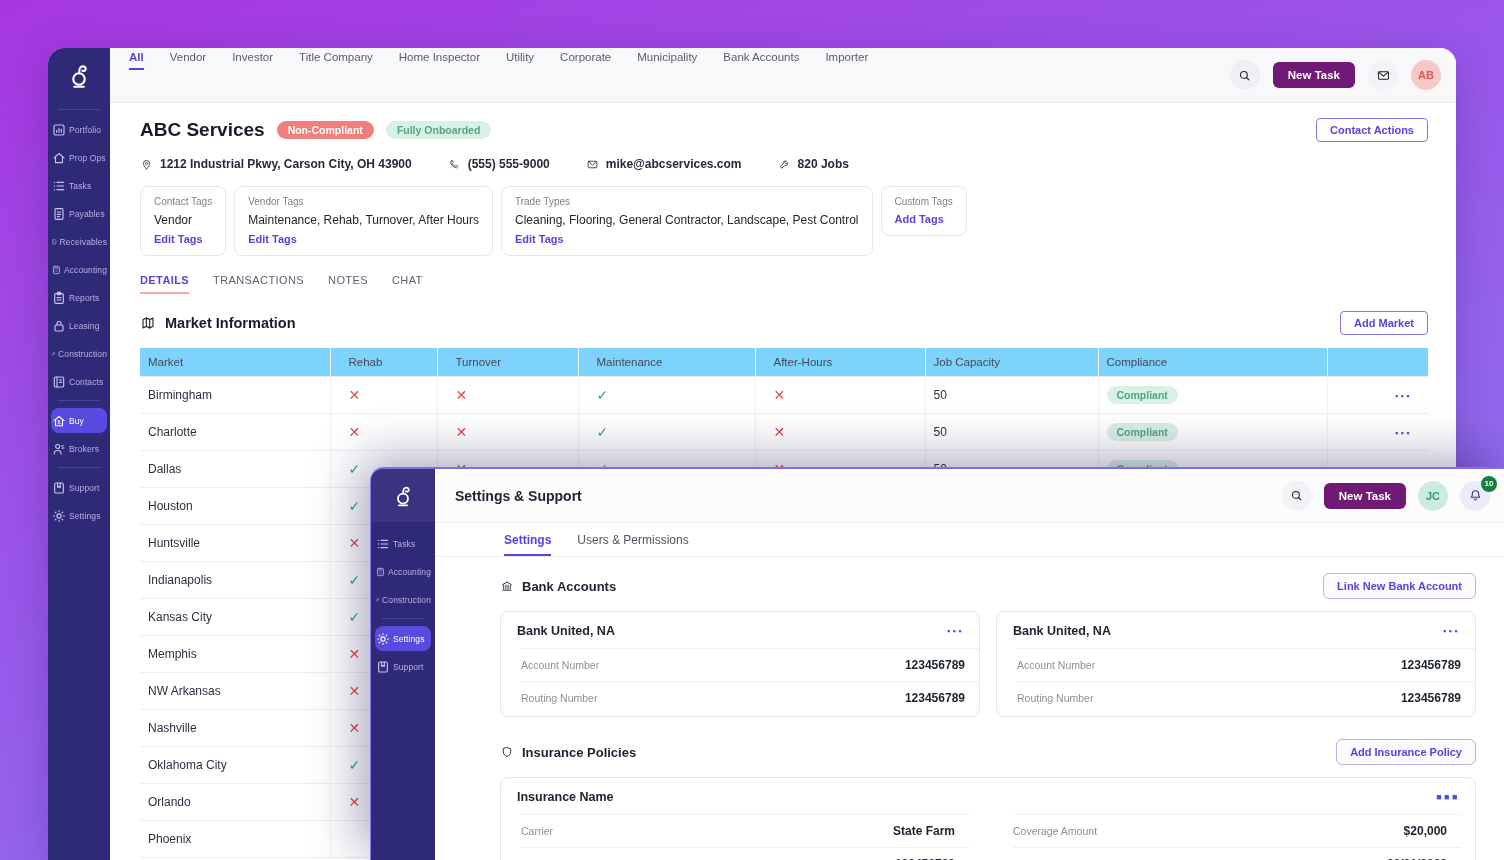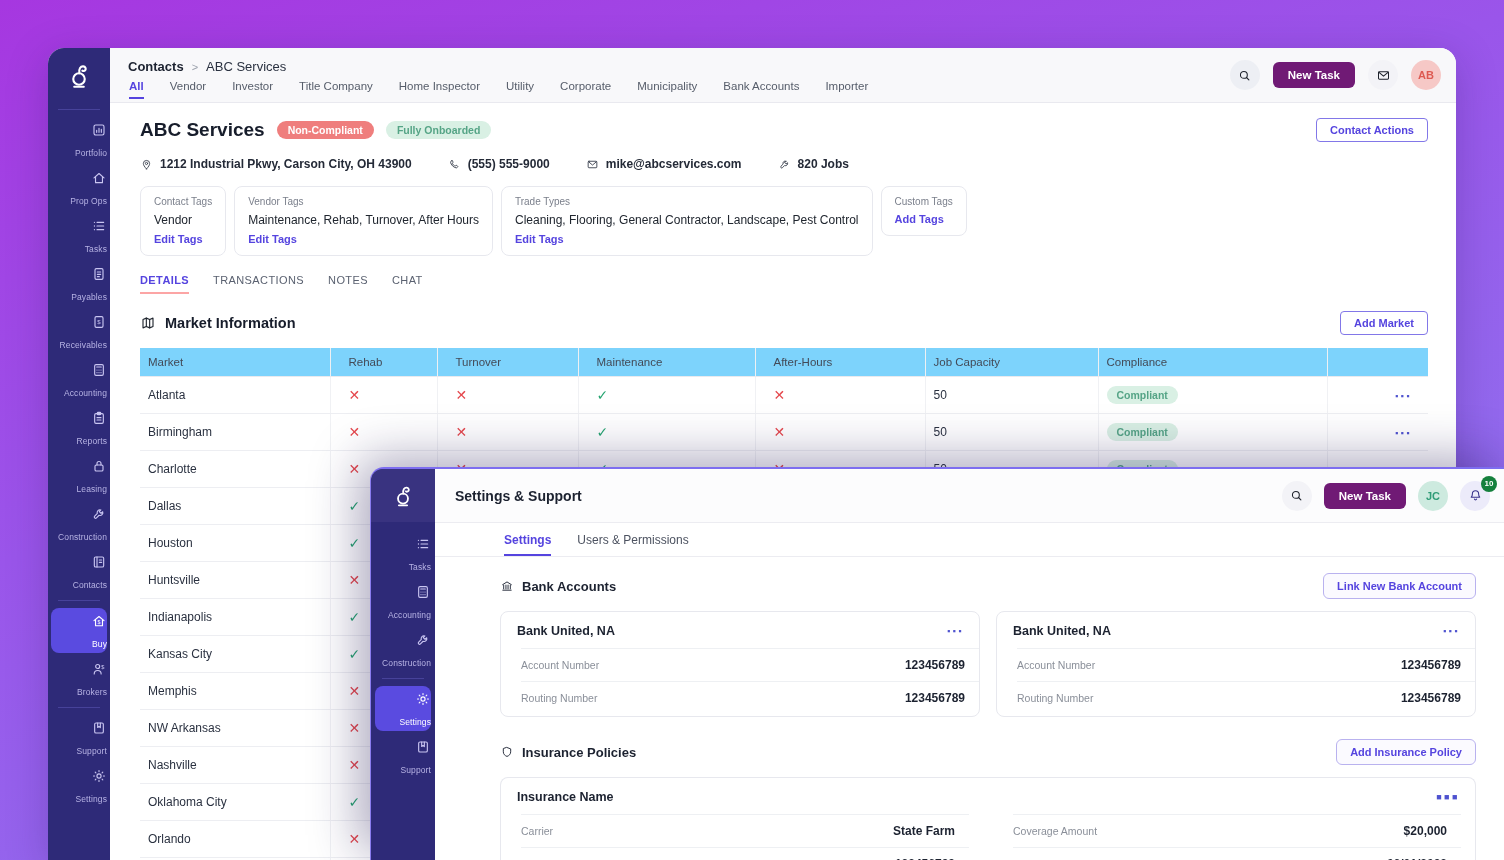--- a/index.html
+++ b/index.html
@@ -15,21 +15,21 @@
   
   .main-window {
     position:absolute; left:48px; top:48px; width:1408px; height:812px;
     background:#fff; border-radius:16px 16px 0 0; display:flex; overflow:hidden;
     box-shadow:0 10px 40px rgba(40,20,90,.25);
   }
   .m-sidebar { width:62px; background:#2e2a78; flex-shrink:0; display:flex; flex-direction:column; align-items:center; }
   .m-logo { padding:13px 0 9px; color:#fff; }
   .m-logo .icn { width:30px; height:30px; }
   .side-sep { width:42px; height:1px; background:#47429a; margin:5px 0; flex-shrink:0; }
-  .side-item { width:56px; border-radius:8px; margin:1.5px 0; padding:5px 0 4px; display:flex; flex-direction:column; align-items:flex-end; gap:10px; color:#c9c5f1; cursor:pointer; flex-shrink:0;}
+  .side-item { width:56px; border-radius:8px; margin:1.5px 0; padding:5px 0 4px; display:flex; flex-direction:row; align-items:center; gap:2px; color:#c9c5f1; cursor:pointer; flex-shrink:0;}
   .side-item .icn { width:16px; height:16px; }
   .side-item .lbl { font-size:8.5px; color:#b7b3e4; letter-spacing:.1px; }
   .side-item.active { background:#5a4be0; color:#fff; }
   .side-item.active .lbl { color:#fff; }
 
   .m-main { flex:1; display:flex; flex-direction:column; min-width:0; }
   .m-header { position:relative; height:55px; background:#f8f8fa; border-bottom:1px solid #e9e9ef; flex-shrink:0; }
   .crumb { font-size:13px; color:#1c2230; padding:11px 0 3px 18px; }
   .crumb .root { font-weight:700; }
   .crumb .sep { color:#9aa0ab; margin:0 8px; font-size:11px; }
@@ -268,23 +268,20 @@
               <circle cx="12" cy="12" r="3.1"></circle>
               <path d="M12 5.4 V3.8 M12 20.2 v-1.6 M5.4 12 H3.8 M20.2 12 h-1.6 M7.4 7.4 L6.3 6.3 M17.7 17.7 l-1.1-1.1 M7.4 16.6 l-1.1 1.1 M17.7 6.3 l-1.1 1.1"></path>
             </svg>
           </span>
           <span class="lbl">Settings</span>
         </div>
       </div>
   </div>
   <div class="m-main">
     <div class="m-header">
-      <div class="crumb">
-        <span class="root">Contacts</span><span class="sep">&gt;</span><span class="cur">ABC Services</span>
-      </div>
       <div class="m-tabs" id="m-top-tabs">
           <div class="m-tab active">All</div>
           <div class="m-tab">Vendor</div>
           <div class="m-tab">Investor</div>
           <div class="m-tab">Title Company</div>
           <div class="m-tab">Home Inspector</div>
           <div class="m-tab">Utility</div>
           <div class="m-tab">Corporate</div>
           <div class="m-tab">Municipality</div>
           <div class="m-tab">Bank Accounts</div>
@@ -411,30 +408,20 @@
               <th class="pad-lg">Turnover</th>
               <th class="pad-lg">Maintenance</th>
               <th class="pad-lg">After-Hours</th>
               <th>Job Capacity</th>
               <th>Compliance</th>
               <th></th>
             </tr>
           </thead>
         <tbody id="mtable-body">
             <tr>
-              <td>Atlanta</td>
-              <td class="pad-lg"><span class="mark-no">✕</span></td>
-              <td class="pad-lg"><span class="mark-no">✕</span></td>
-              <td class="pad-lg"><span class="mark-yes">✓</span></td>
-              <td class="pad-lg"><span class="mark-no">✕</span></td>
-              <td>50</td>
-              <td><span class="badge-compliant">Compliant</span></td>
-              <td class="actions"><span class="dots">▪▪▪</span></td>
-            </tr>
-            <tr>
               <td>Birmingham</td>
               <td class="pad-lg"><span class="mark-no">✕</span></td>
               <td class="pad-lg"><span class="mark-no">✕</span></td>
               <td class="pad-lg"><span class="mark-yes">✓</span></td>
               <td class="pad-lg"><span class="mark-no">✕</span></td>
               <td>50</td>
               <td><span class="badge-compliant">Compliant</span></td>
               <td class="actions"><span class="dots">▪▪▪</span></td>
             </tr>
             <tr>

